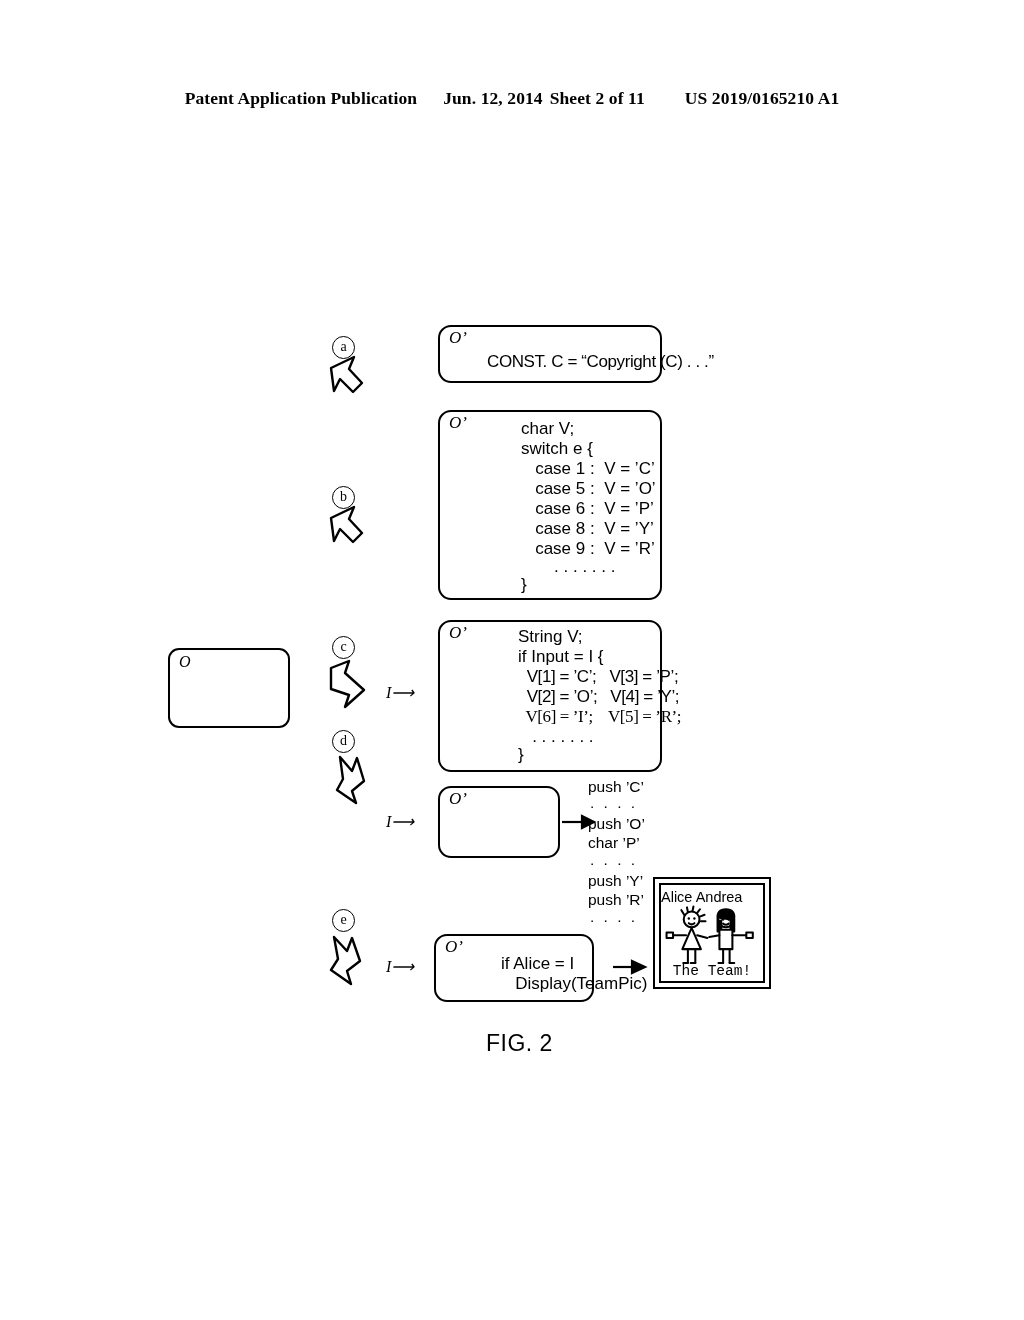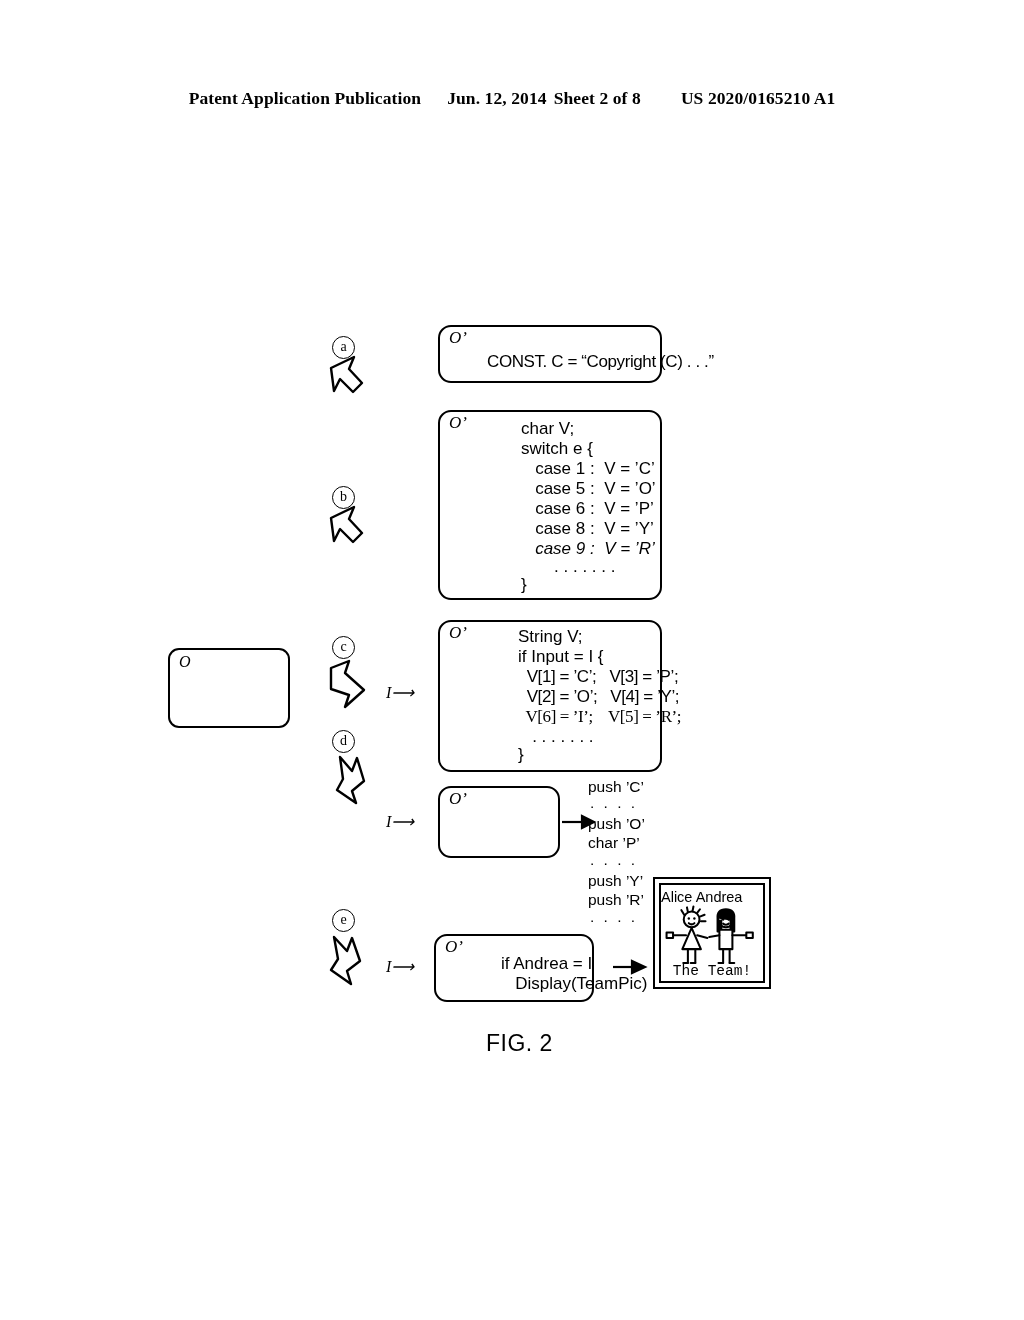--- a/index.html
+++ b/index.html
@@ -191,22 +191,22 @@
     height: 1320px;
     pointer-events: none;
   }
 </style>
 </head>
 <body>
 
 <div class="patent-header">
   <span class="seg-pub">Patent Application Publication</span>
   <span class="seg-date">Jun. 12, 2014</span>
-  <span class="seg-sheet">Sheet 2 of 8</span>
-  <span class="seg-num">US 2020/0165210 A1</span>
+  <span class="seg-sheet">Sheet 2 of 11</span>
+  <span class="seg-num">US 2019/0165210 A1</span>
 </div>
 
 <div id="figure">
 
   <svg class="overlay" viewBox="0 0 1024 1320">
 
     <g fill="#fff" stroke="#000" stroke-width="2.4" stroke-linejoin="round">
       <path d="M331 368 L354 357 L349 369 L362 383 L353 392 L340 379 L334 391 Z"></path>
     </g>
 
@@ -263,21 +263,21 @@
   </div>
 
   <div class="code-box" style="left:438px; top:410px; width:224px; height:190px;">
     <span class="oprime">O’</span>
     <span class="code-text" style="left:48px; top:7px;">char V;</span>
     <span class="code-text" style="left:48px; top:27px;">switch e {</span>
     <span class="code-text" style="left:48px; top:47px;">   case 1 :  V = ’C’</span>
     <span class="code-text" style="left:48px; top:67px;text-align:center;">   case 5 :  V = ’O’</span>
     <span class="code-text" style="left:48px; top:87px;">   case 6 :  V = ’P’</span>
     <span class="code-text" style="left:48px; top:107px;">   case 8 :  V = ’Y’</span>
-    <span class="code-text" style="left:48px; top:127px;font-style:italic;">   case 9 :  V = ’R’</span>
+    <span class="code-text" style="left:48px; top:127px;">   case 9 :  V = ’R’</span>
     <span class="code-text" style="left:48px; top:145px;">       . . . . . . .</span>
     <span class="code-text" style="left:48px; top:163px;">}</span>
   </div>
 
   <div class="code-box" style="left:438px; top:620px; width:224px; height:152px;">
     <span class="oprime">O’</span>
     <span class="code-text" style="left:45px; top:5px;">String V;</span>
     <span class="code-text" style="left:45px; top:25px;">if Input = I {</span>
     <span class="code-text narrow" style="left:45px; top:45px;">  V[1] = ’C’;   V[3] = ’P’;</span>
     <span class="code-text narrow" style="left:45px; top:65px;">  V[2] = ’O’;   V[4] = ’Y’;</span>
@@ -285,21 +285,21 @@
     <span class="code-text" style="left:45px; top:105px;">   . . . . . . .</span>
     <span class="code-text" style="left:45px; top:123px;">}</span>
   </div>
 
   <div class="code-box" style="left:438px; top:786px; width:122px; height:72px;">
     <span class="oprime">O’</span>
   </div>
 
   <div class="code-box" style="left:434px; top:934px; width:160px; height:68px;">
     <span class="oprime">O’</span>
-    <span class="code-text" style="left:32px; top:18px;">if Andrea = I</span>
+    <span class="code-text" style="left:32px; top:18px;">if Alice = I</span>
     <span class="code-text" style="left:32px; top:38px;">   Display(TeamPic)</span>
   </div>
 
   <div class="push-line" style="left:588px; top:777px;">push ’C’</div>
   <div class="dots" style="left:590px; top:794px;">. . . .</div>
   <div class="push-line" style="left:588px; top:814px;">push ’O’</div>
   <div class="push-line" style="left:588px; top:833px;">char ’P’</div>
   <div class="dots" style="left:590px; top:851px;">. . . .</div>
   <div class="push-line" style="left:588px; top:871px;">push ’Y’</div>
   <div class="push-line" style="left:588px; top:890px;">push ’R’</div>

